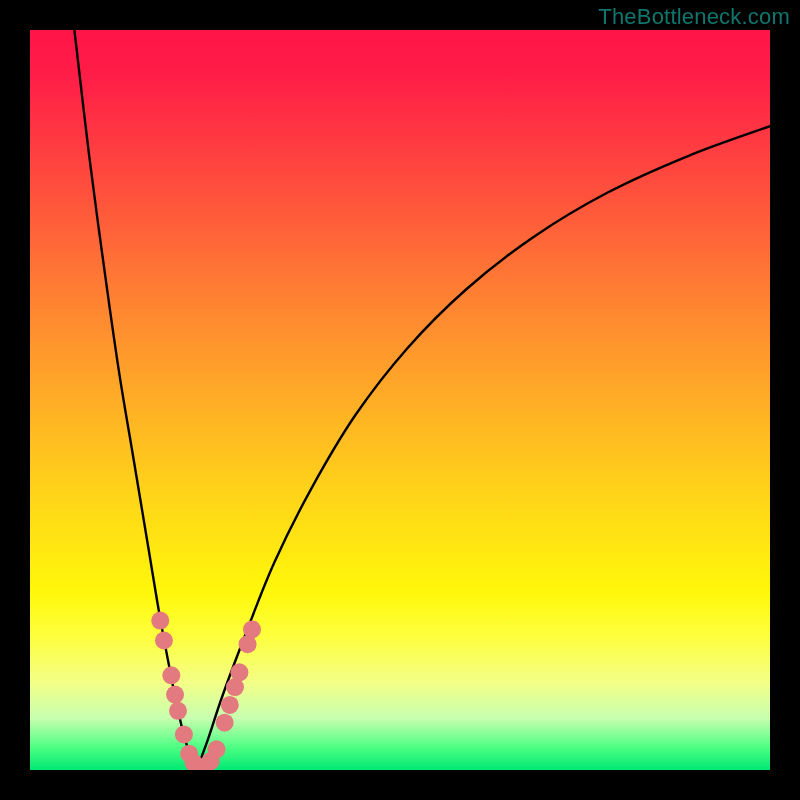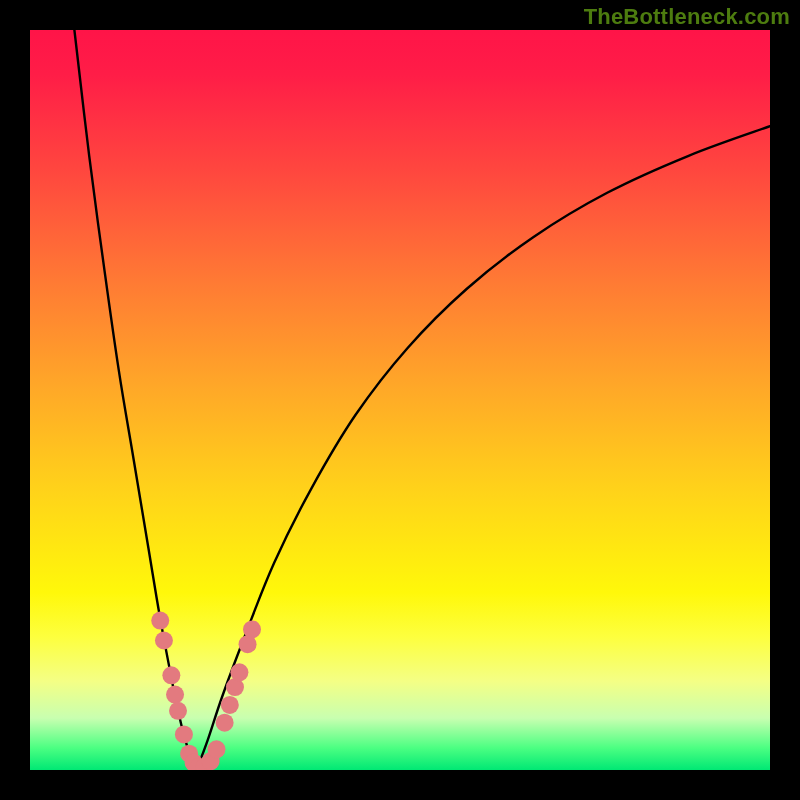--- a/index.html
+++ b/index.html
@@ -44,23 +44,23 @@
     left: 0;
     top: 0;
     width: 740px;
     height: 740px;
     display: block;
   }
   .watermark {
     position: absolute;
     top: 4px;
     right: 10px;
-    color: #4d7c0f;
+    color: #0f766e;
     font-size: 22px;
-    font-weight: 700;
+    font-weight: 400;
     letter-spacing: 0.2px;
     user-select: none;
   }
 </style>
 </head>
 <body>
 
 <div class="frame">
   <div class="plot">
     <svg viewBox="0 0 740 740" preserveAspectRatio="none">

